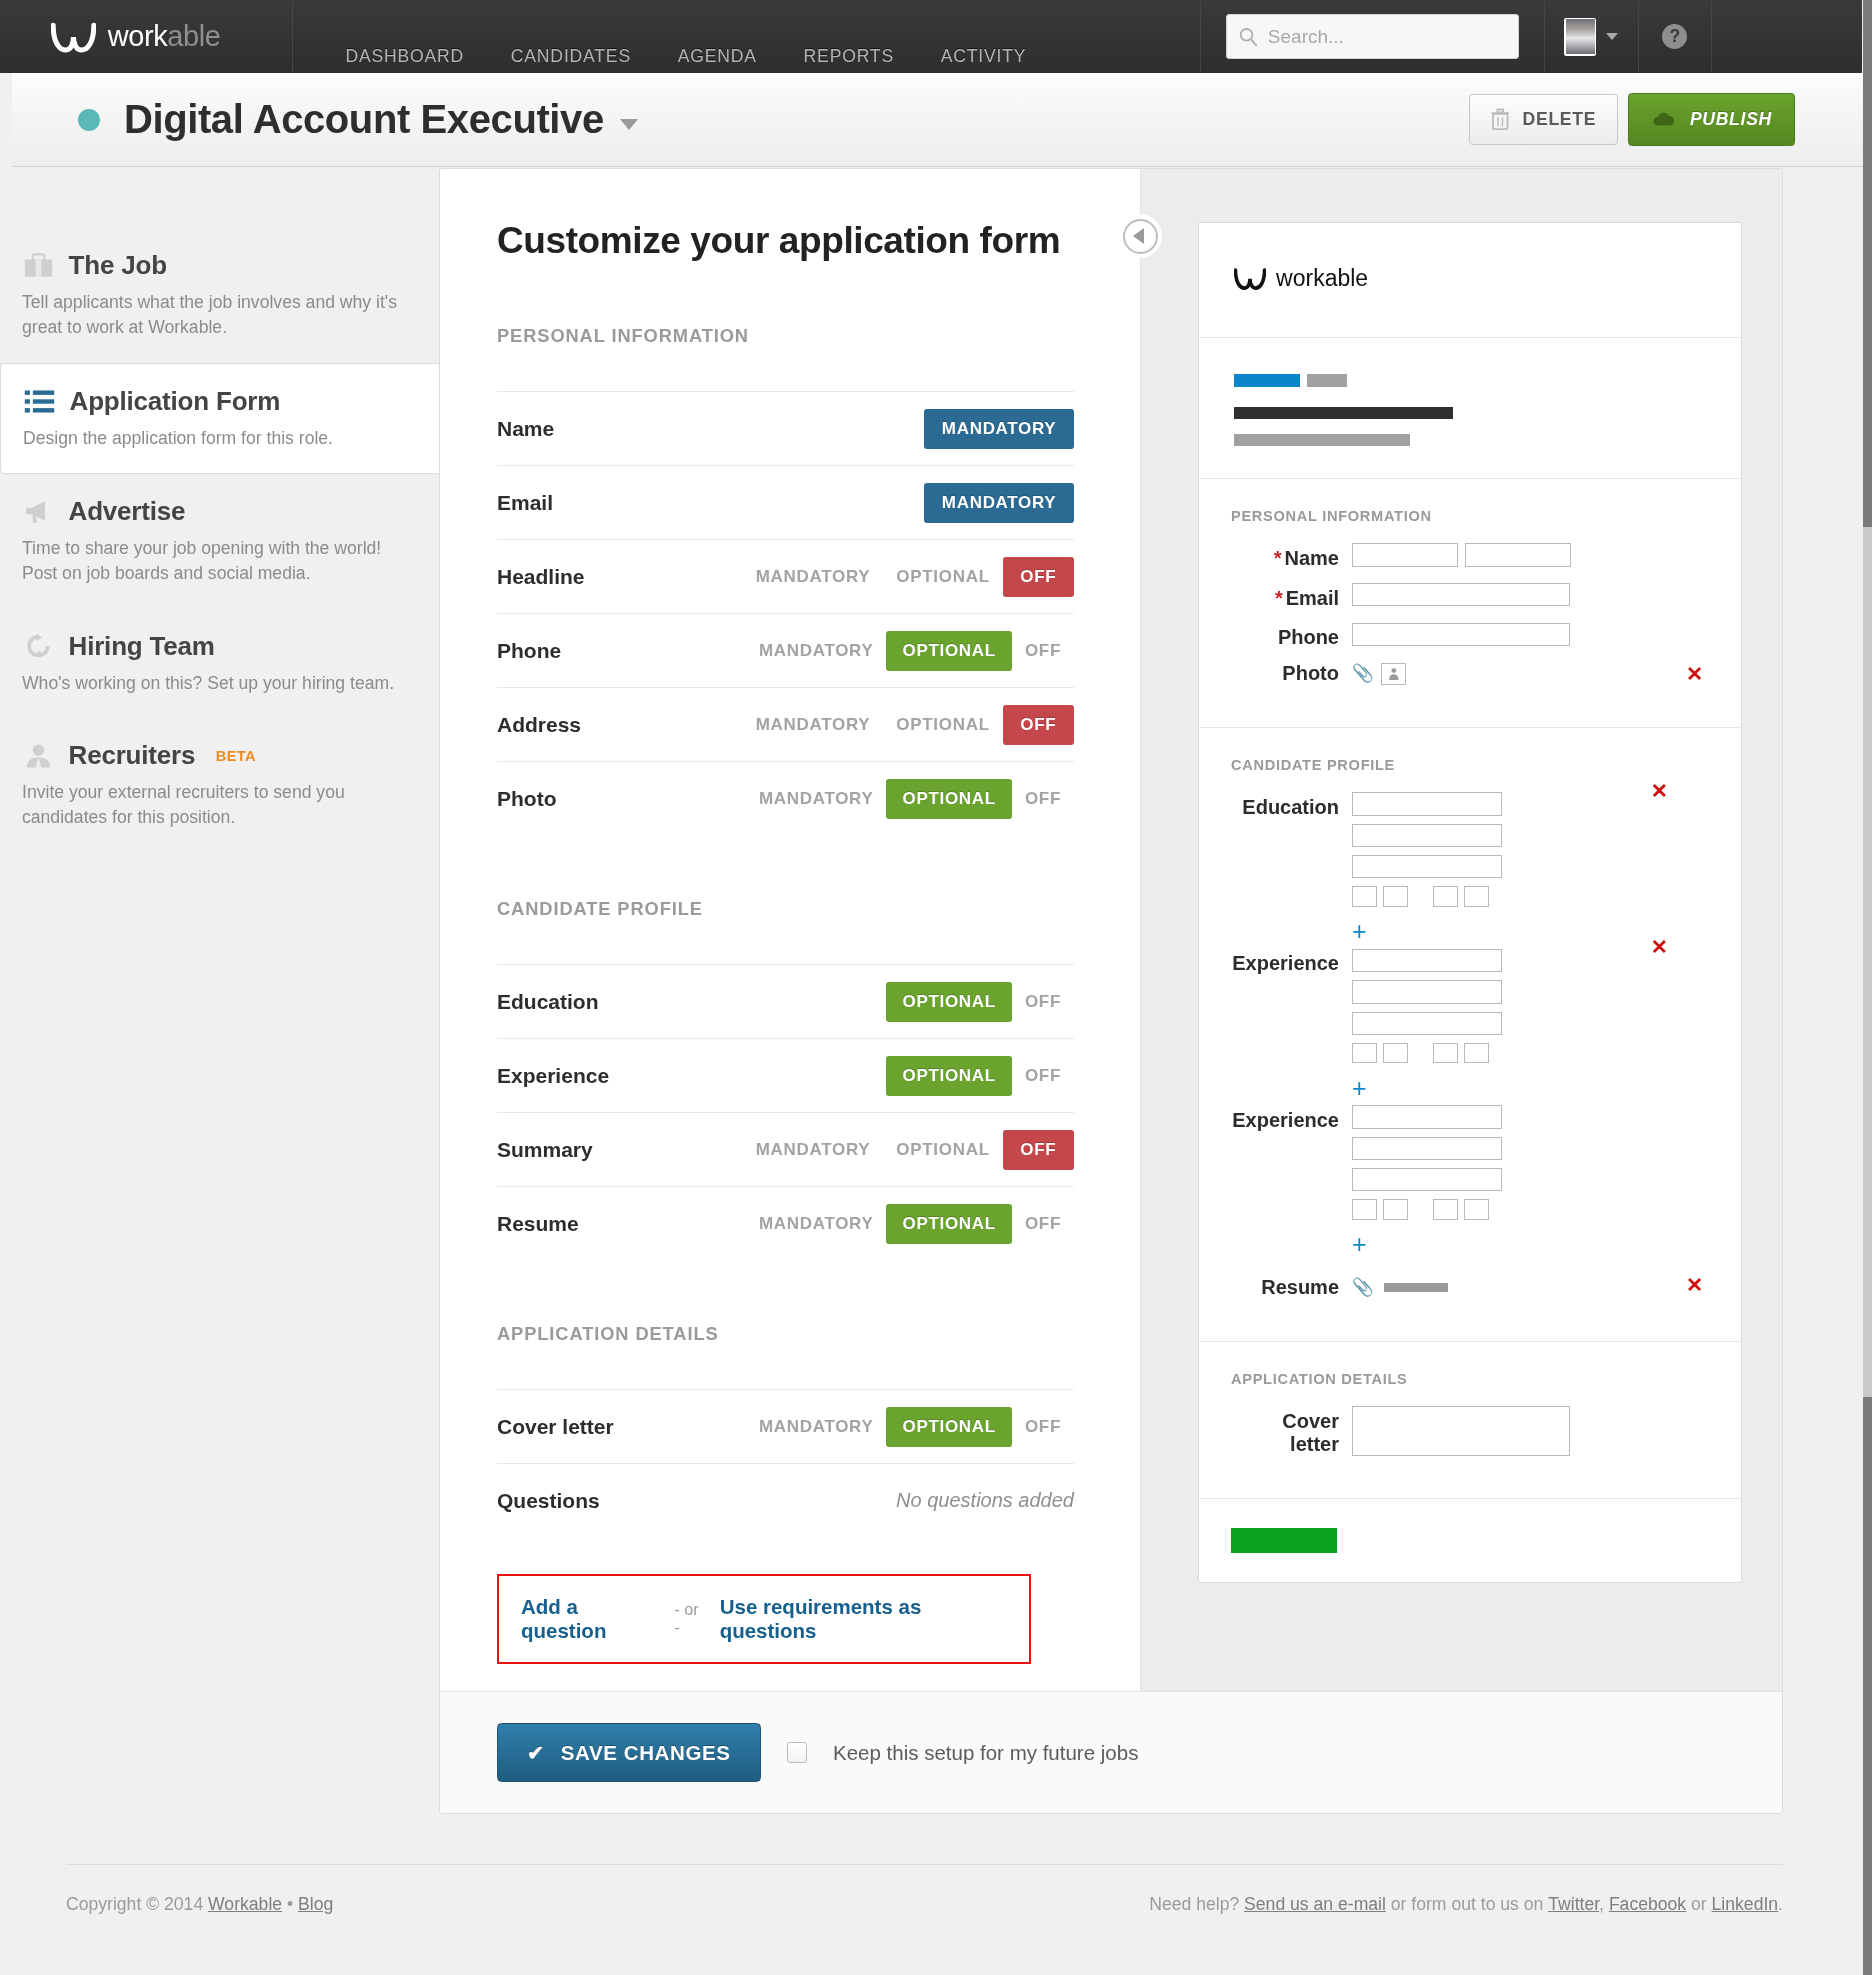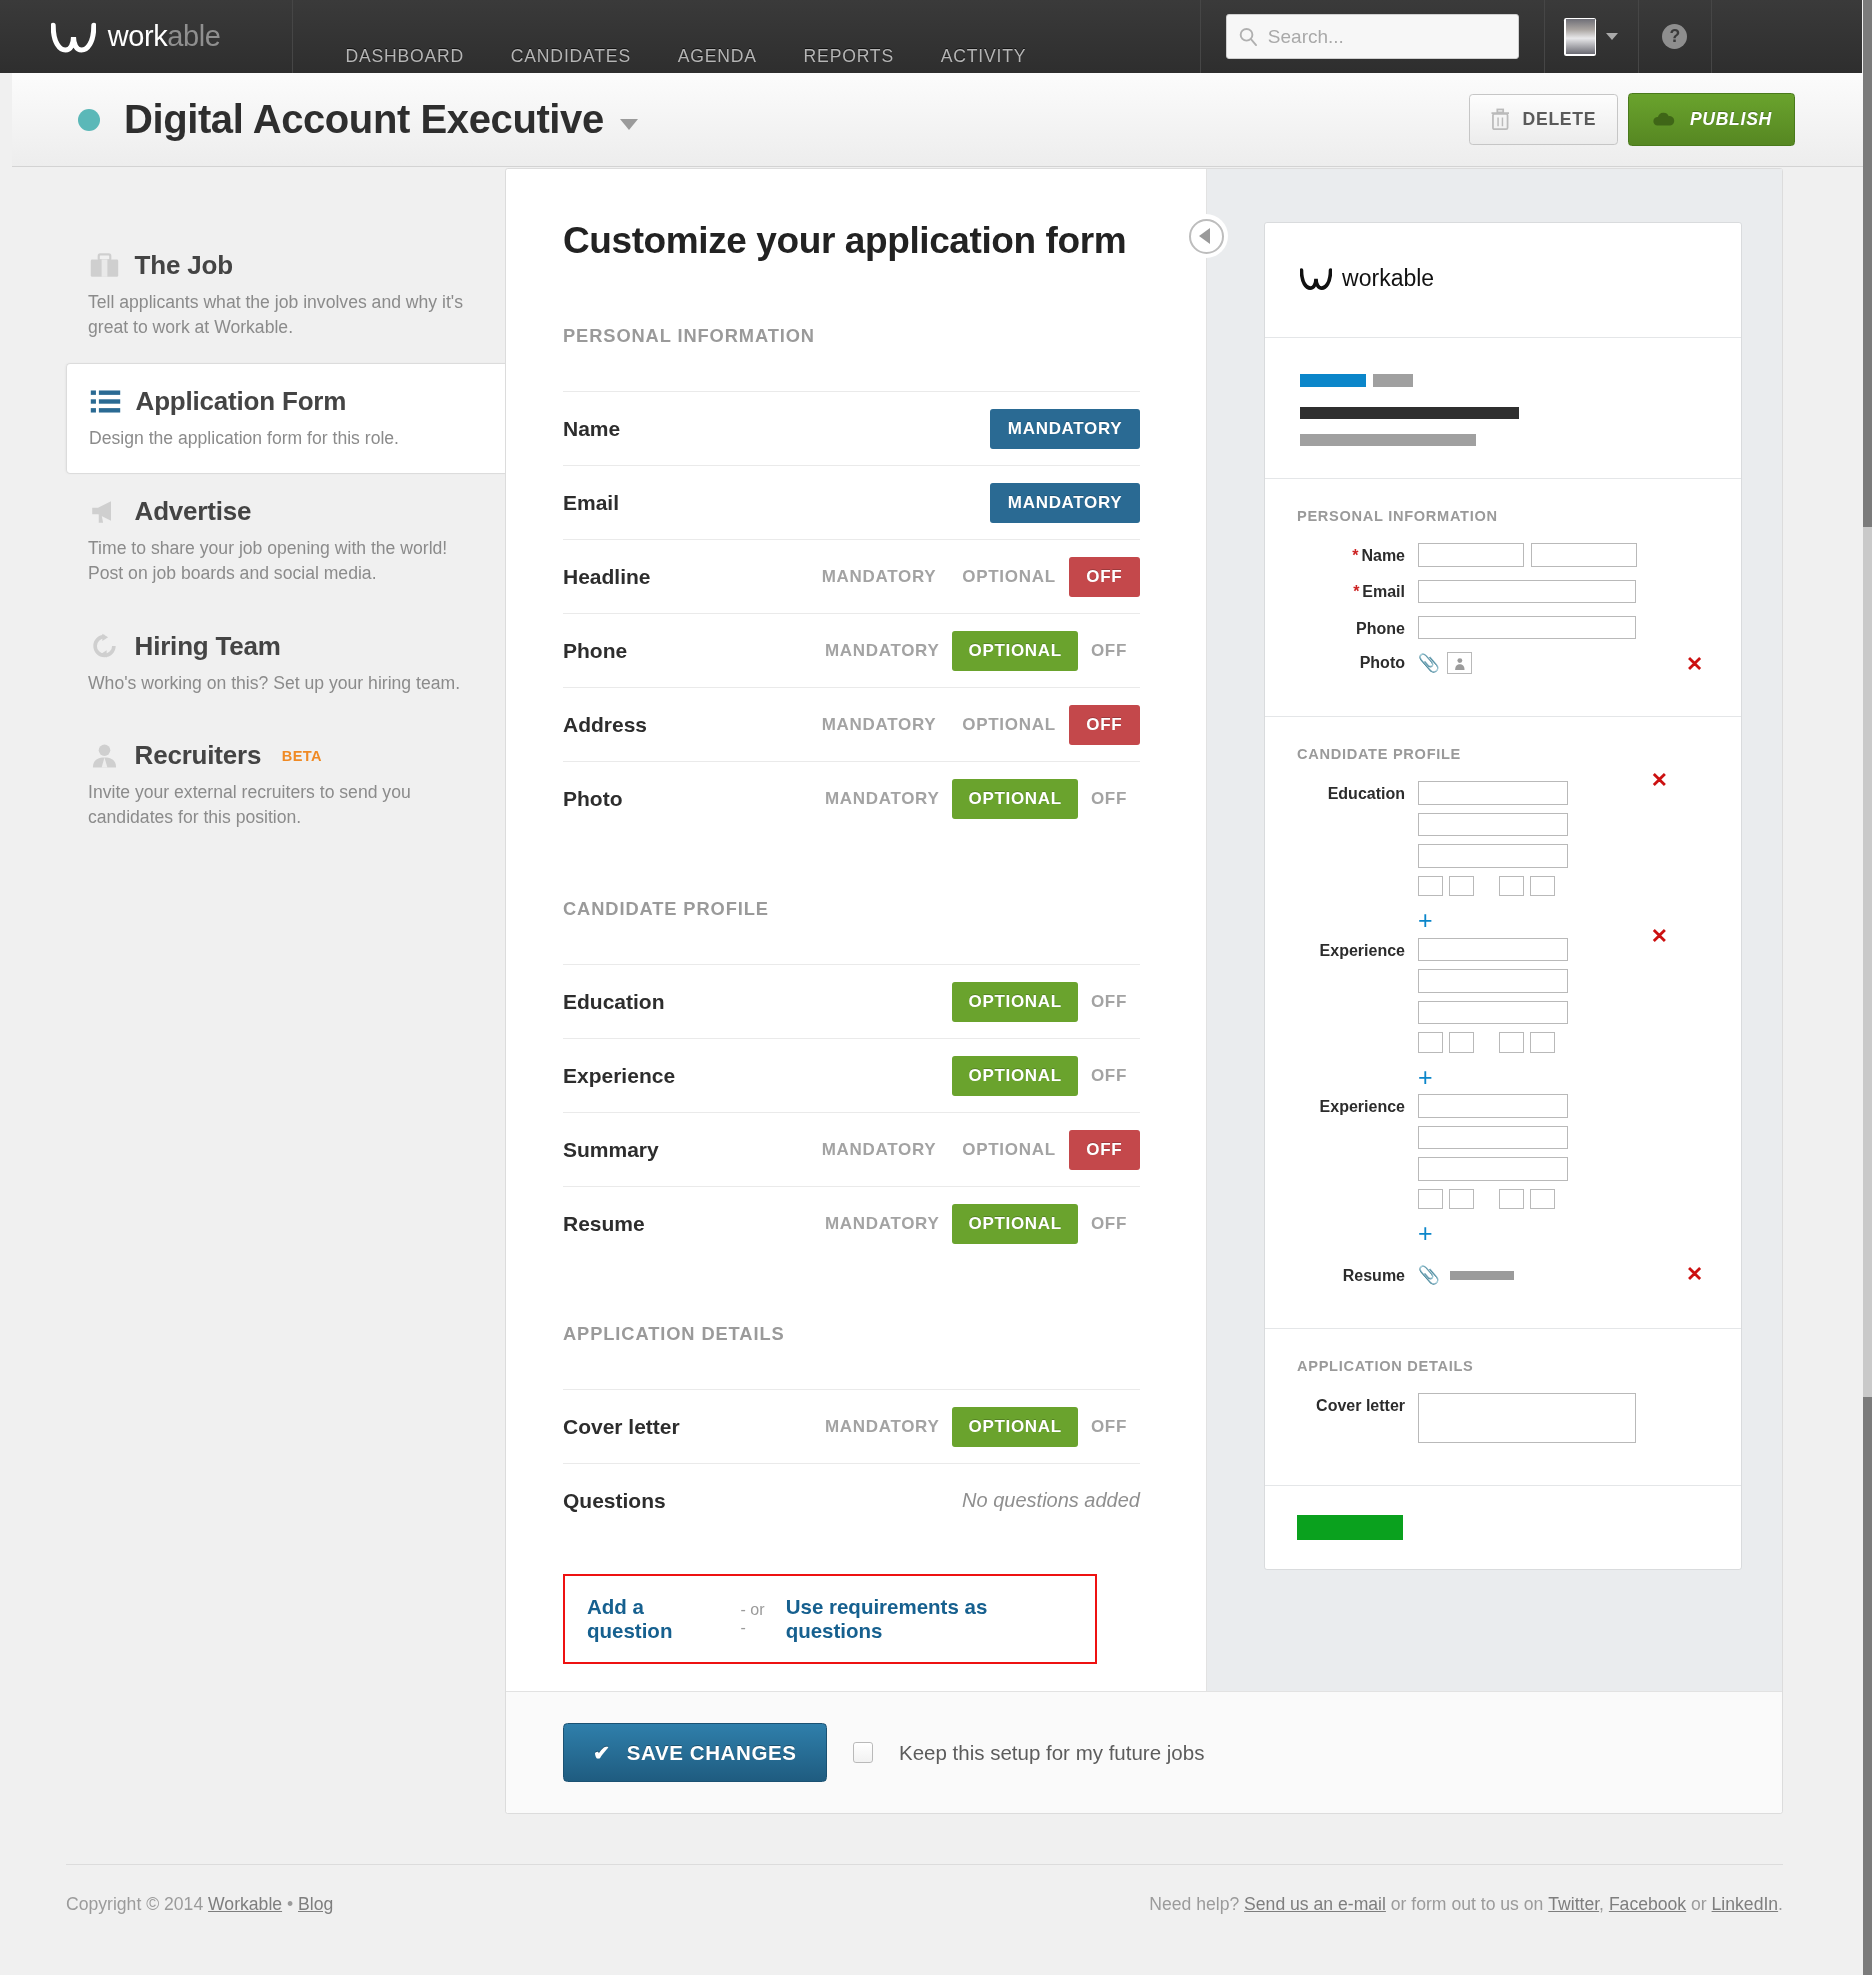--- a/index.html
+++ b/index.html
@@ -87,21 +87,21 @@
     background: linear-gradient(to bottom,#6aa32d,#568722);
     border:0.7px solid #4a7a1c; border-radius:3.7px;
     display:flex;align-items:center;justify-content:center;gap:13px;
     color:#fff; font-size:17.6px;font-weight:bold;letter-spacing:0.7px; padding:0 22px;
     text-shadow: 0 -0.7px 0 rgba(0,0,0,.25);
     font-style: italic;
   }
 
   
   .page { position: absolute; top: 168px; left: 0; width: 1862px; }
-  .content-wrap { display: flex; align-items: flex-start; padding-left: 66px; }
+  .content-wrap { display: flex; align-items: flex-start; }
 
   
   .sidebar { width: 439px; flex: 0 0 439px; padding-top: 60px; }
   .side-item { padding: 22px 0 22px 22px; position: relative; }
   .side-item.active {
     background: #fff; border: 0.7px solid #dcdcdc; border-right: none;
     border-radius: 4.4px 0 0 4.4px; margin-right: -1.5px; width: 440px;
     box-shadow: -0.7px 0 2.2px rgba(0,0,0,.04);
   }
   .side-head { display: flex; align-items: center; gap: 14.6px; }
@@ -165,21 +165,21 @@
   .prev-logo { display:flex; align-items:center; gap: 10.2px; padding: 13px 0 16px 2.9px;}
   .prev-wmark { width: 32px; height: 23.4px; }
   .prev-brandtext { font-size: 23px; color: #111; }
   .bar { height: 12.4px; display:inline-block; }
   .bar-blue { width: 66px; background: #0b86ca; }
   .bar-grey { width: 40px; background: #a0a0a0; margin-left: 7.3px; }
   .bar-dark { width: 219px; height: 12.4px; background: #2f2f2f; margin-top: 18.3px; }
   .bar-mid  { width: 176px; height: 12.4px; background: #a0a0a0; margin-top: 14.6px; }
   .prev-seclabel { font-size: 14.6px; font-weight: bold; color: #9a9a9a; letter-spacing: 0.7px; margin-bottom: 19px; }
   .prow { display: flex; align-items: flex-start; margin-bottom: 13px; position: relative; }
-  .plabel { width: 121px; flex: 0 0 121px; text-align: right; font-size: 16px; font-weight: bold; color: #2c2c2c; padding-right: 13px; padding-top: 3.7px;}
+  .plabel { width: 121px; flex: 0 0 121px; text-align: right; font-size: 20px; font-weight: bold; color: #2c2c2c; padding-right: 13px; padding-top: 3.7px;}
   .plabel .req { color: #cc2222; margin-right: 2.9px; }
   .pfield { border: 0.7px solid #b9b9b9; height: 23.4px; background: #fff; }
   .pf-half { width: 106px; }
   .pf-full { width: 218px; }
   .pf-med  { width: 150px; }
   .pf-small{ width: 25px; height: 20.5px; }
   .pf-area { width: 218px; height: 50px; }
   .pfields { display: flex; flex-direction: column; gap: 8px; }
   .prow-inline { display: flex; gap: 7.3px; }
   .small-row { display: flex; gap: 5.9px; align-items: center; }

